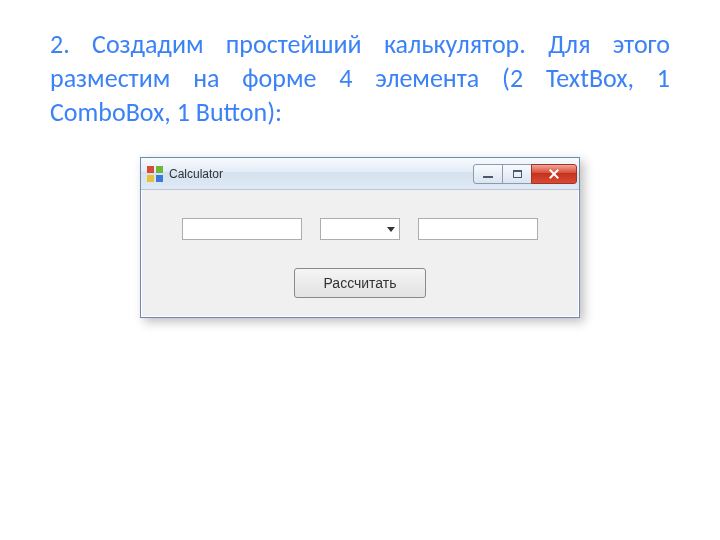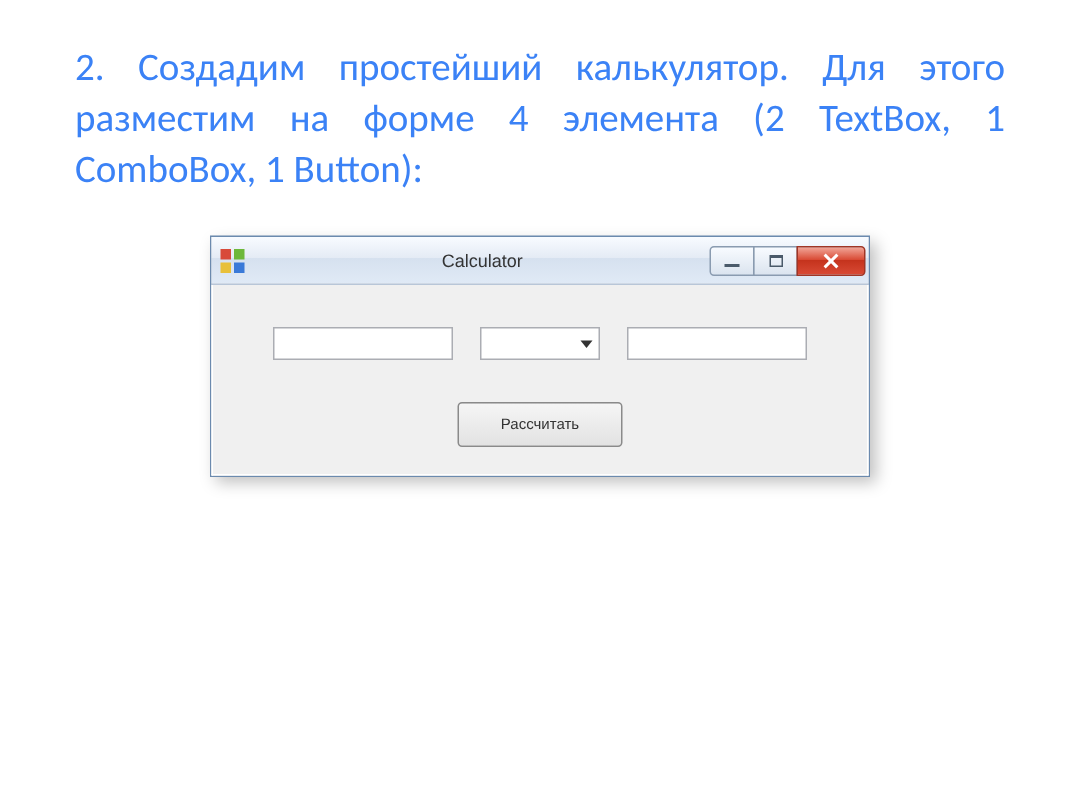--- a/index.html
+++ b/index.html
@@ -24,21 +24,20 @@
       box-shadow: 4px 4px 10px rgba(0,0,0,0.25);
       background: #f0f0f0;
     }
     .titlebar {
       height: 32px;
       background: linear-gradient(to bottom, #f8fbff 0%, #e4ebf5 45%, #d6e1ef 46%, #e0eaf6 100%);
       border-bottom: 1px solid #b8c6d8;
       display: flex;
       align-items: center;
       padding: 0 2px 0 6px;
-      text-align: center;
     }
     .app-icon {
       width: 16px;
       height: 16px;
       margin-right: 6px;
       position: relative;
     }
     .app-icon::before {
       content: "";
       position: absolute;
@@ -170,21 +169,21 @@
     .button-row {
       display: flex;
       justify-content: center;
     }
     .calc-button {
       height: 30px;
       padding: 0 28px;
       border: 1px solid #8a8a8a;
       border-radius: 3px;
       background: linear-gradient(to bottom, #f5f5f5 0%, #e2e2e2 100%);
-      font-size: 10px;
+      font-size: 14px;
       font-family: "Segoe UI", Tahoma, sans-serif;
       color: #333;
       display: flex;
       align-items: center;
       justify-content: center;
     }
   </style>
 </head>
 <body>
 

